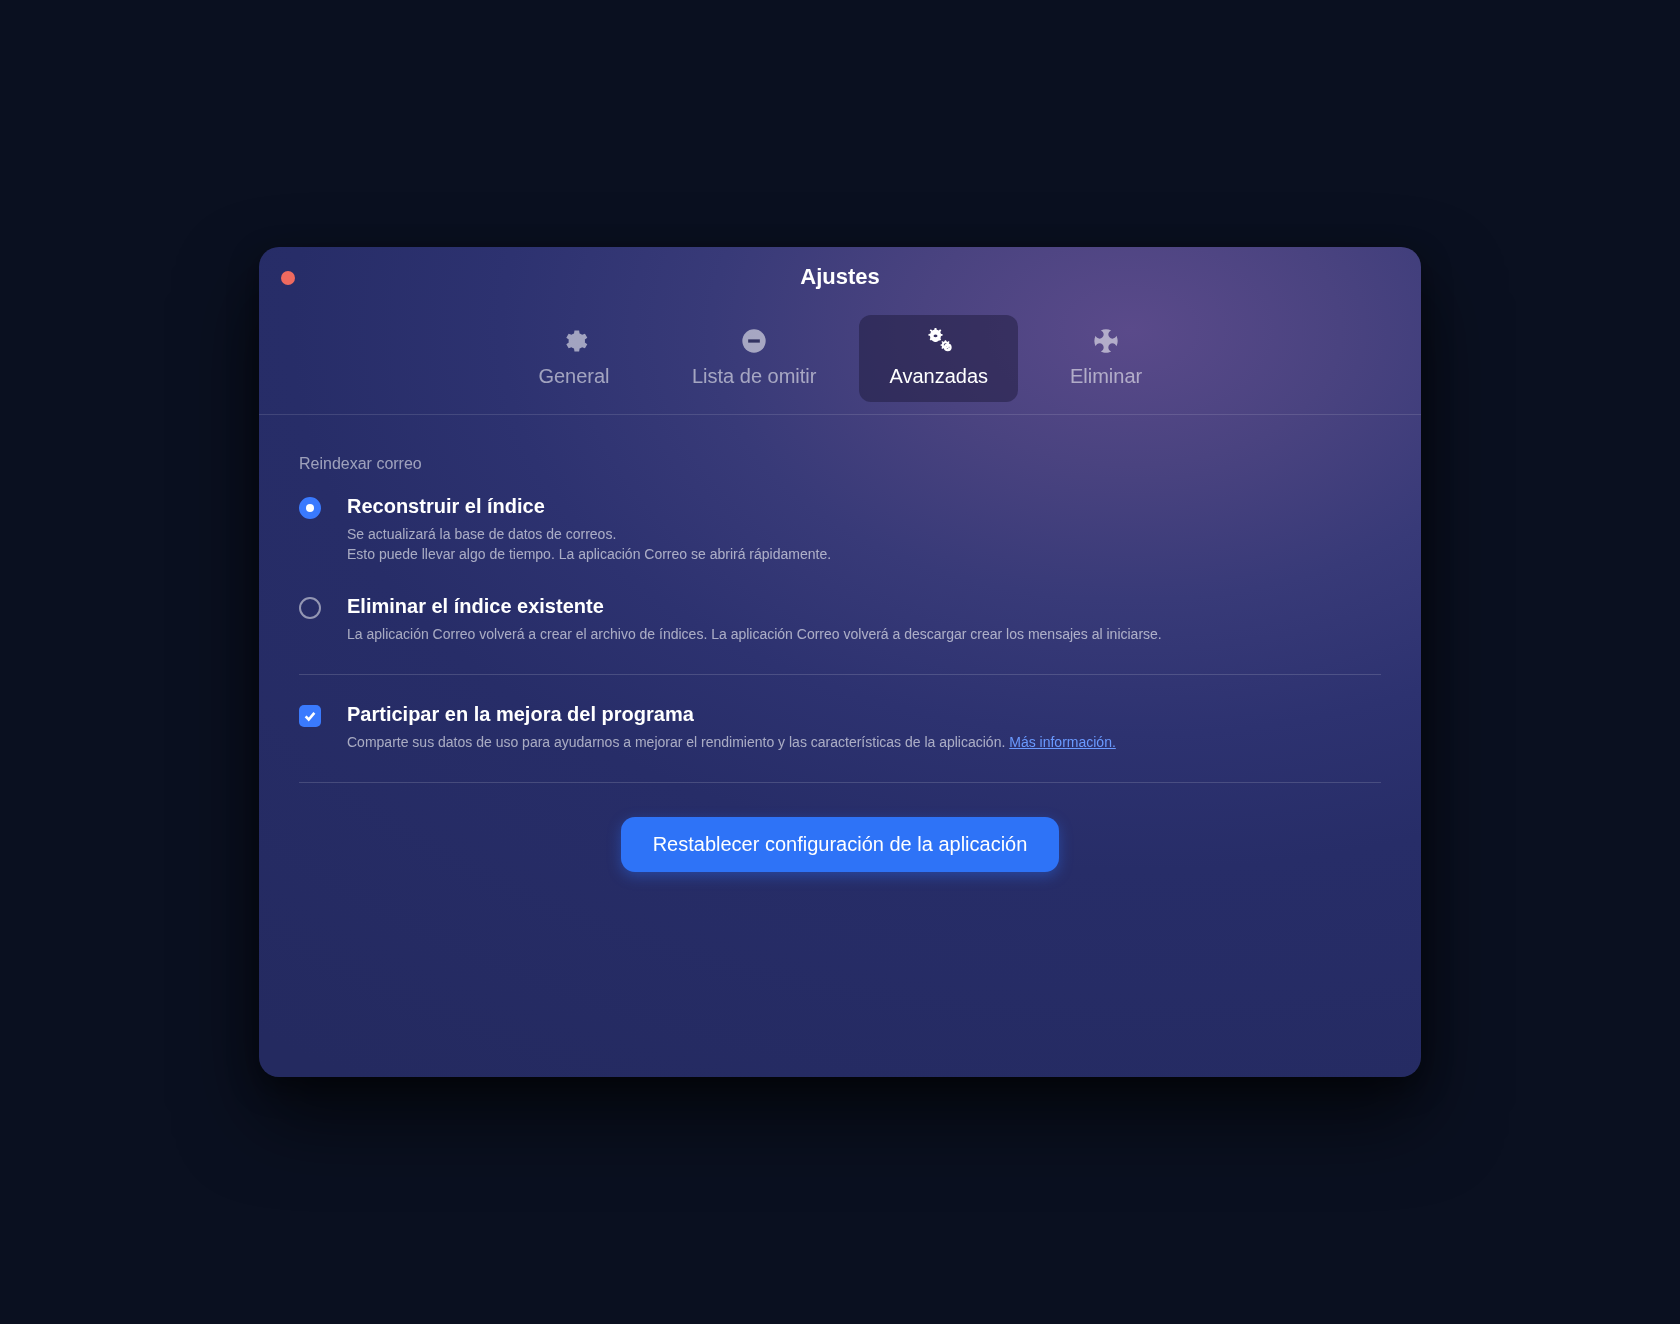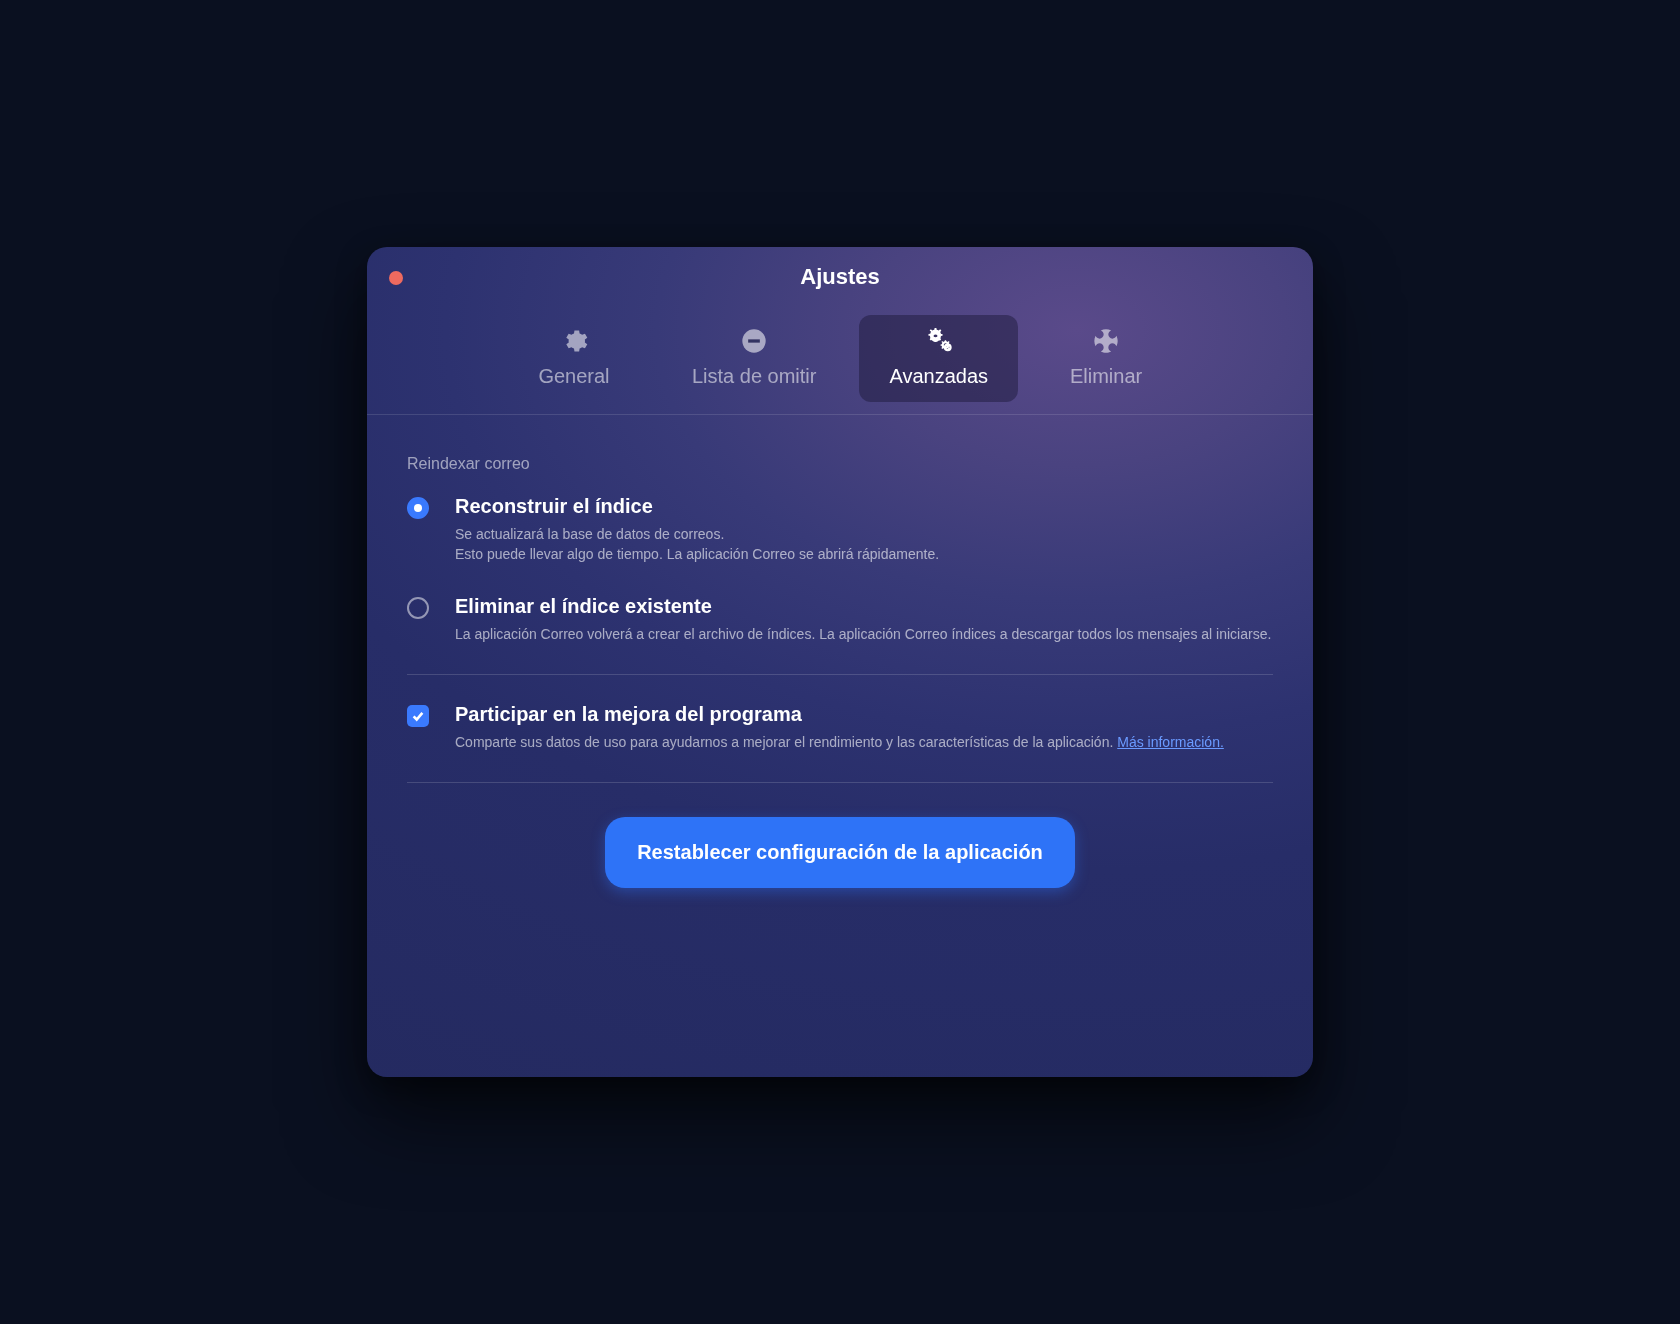--- a/index.html
+++ b/index.html
@@ -11,21 +11,21 @@
       font-family: -apple-system, BlinkMacSystemFont, "Segoe UI", Helvetica, Arial, sans-serif;
       background: #0a1020;
       width: 1680px;
       height: 1324px;
       display: flex;
       align-items: center;
       justify-content: center;
       padding: 100px;
     }
     .window {
-      width: 946px;
+      width: 1162px;
       height: 830px;
       border-radius: 20px;
       background: radial-gradient(ellipse 1400px 900px at 75% 10%, #5a4a8a 0%, #4a4380 15%, #383a78 30%, #2d3270 45%, #272d68 60%, #242a60 100%);
       box-shadow: 0 40px 80px rgba(0,0,0,0.6), 0 10px 30px rgba(0,0,0,0.4);
       overflow: hidden;
       display: flex;
       flex-direction: column;
       position: relative;
     }
     .titlebar {
@@ -174,24 +174,24 @@
     }
     .button-row {
       display: flex;
       justify-content: center;
       padding-top: 6px;
     }
     .primary-btn {
       background: #2e73f7;
       color: #fff;
       border: none;
-      border-radius: 20px;
+      border-radius: 14px;
       font-size: 20px;
-      font-weight: 700;
-      padding: 24px 32px;
+      font-weight: 400;
+      padding: 16px 32px;
       cursor: pointer;
       box-shadow: 0 4px 14px rgba(46,115,247,0.4);
     }
   </style>
 </head>
 <body>
 
 <div class="window">
 
   <div class="titlebar">
@@ -252,21 +252,21 @@
           <span>Se actualizará la base de datos de correos.</span><br>
           <span>Esto puede llevar algo de tiempo. La aplicación Correo se abrirá rápidamente.</span>
         </div>
       </div>
     </div>
 
     <div class="option">
       <div class="radio"></div>
       <div class="option-body">
         <div class="option-title">Eliminar el índice existente</div>
-        <div class="option-desc">La aplicación Correo volverá a crear el archivo de índices. La aplicación Correo índices a descargar todos los mensajes al iniciarse.</div>
+        <div class="option-desc">La aplicación Correo volverá a crear el archivo de índices. La aplicación Correo volverá a descargar crear los mensajes al iniciarse.</div>
       </div>
     </div>
 
     <hr class="divider">
 
     <div class="option">
       <div class="checkbox">
         <svg viewBox="0 0 16 16">
             <polyline points="3,8.5 6.5,12 13,4.5"></polyline>
           </svg>

